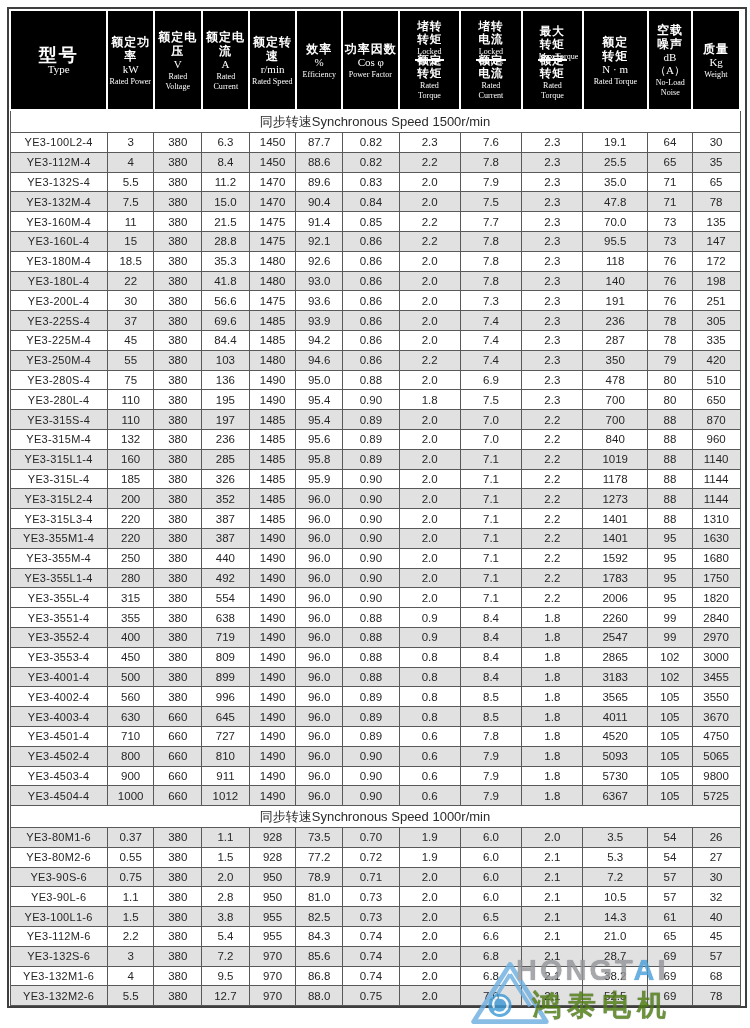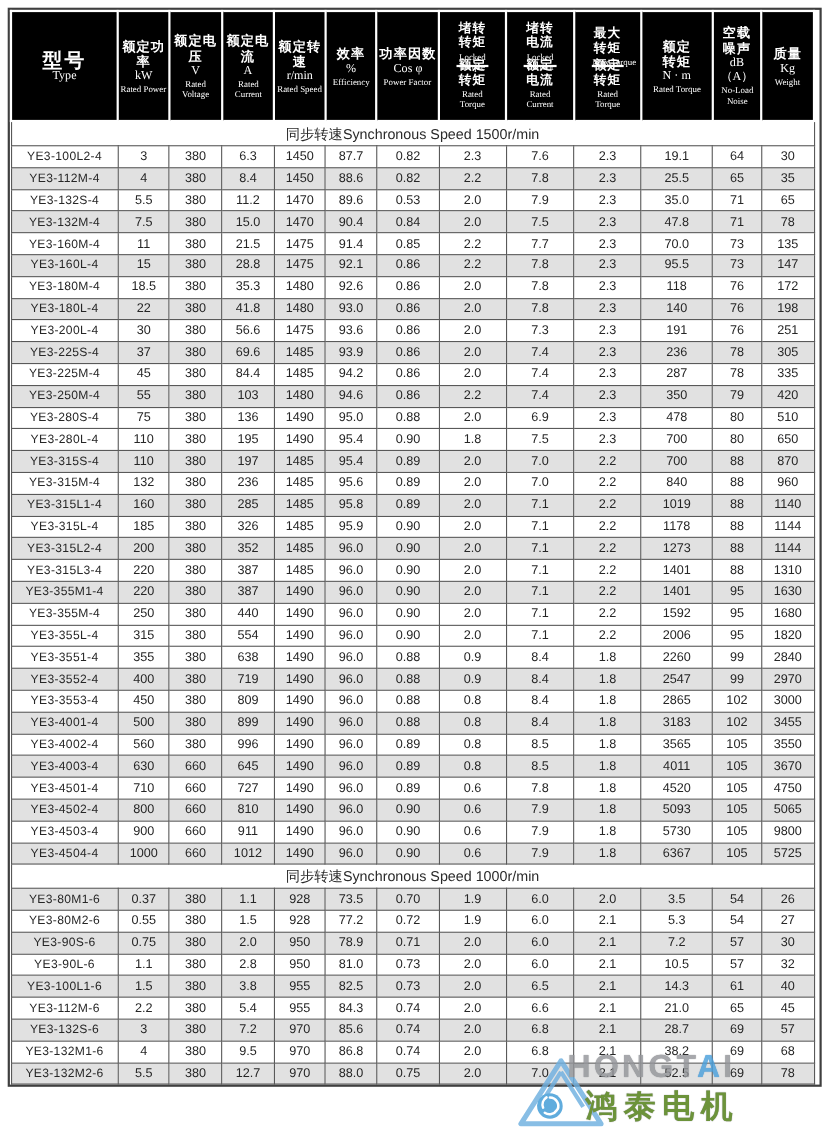--- a/index.html
+++ b/index.html
@@ -208,21 +208,21 @@
             <td>65</td>
             <td>35</td>
           </tr>
           <tr>
             <td class="type-cell">YE3-132S-4</td>
             <td>5.5</td>
             <td>380</td>
             <td>11.2</td>
             <td>1470</td>
             <td>89.6</td>
-            <td>0.53</td>
+            <td>0.83</td>
             <td>2.0</td>
             <td>7.9</td>
             <td>2.3</td>
             <td>35.0</td>
             <td>71</td>
             <td>65</td>
           </tr>
           <tr class="shaded">
             <td class="type-cell">YE3-132M-4</td>
             <td>7.5</td>
@@ -500,20 +500,35 @@
             <td>440</td>
             <td>1490</td>
             <td>96.0</td>
             <td>0.90</td>
             <td>2.0</td>
             <td>7.1</td>
             <td>2.2</td>
             <td>1592</td>
             <td>95</td>
             <td>1680</td>
+          </tr>
+          <tr class="shaded">
+            <td class="type-cell">YE3-355L1-4</td>
+            <td>280</td>
+            <td>380</td>
+            <td>492</td>
+            <td>1490</td>
+            <td>96.0</td>
+            <td>0.90</td>
+            <td>2.0</td>
+            <td>7.1</td>
+            <td>2.2</td>
+            <td>1783</td>
+            <td>95</td>
+            <td>1750</td>
           </tr>
           <tr>
             <td class="type-cell">YE3-355L-4</td>
             <td>315</td>
             <td>380</td>
             <td>554</td>
             <td>1490</td>
             <td>96.0</td>
             <td>0.90</td>
             <td>2.0</td>

